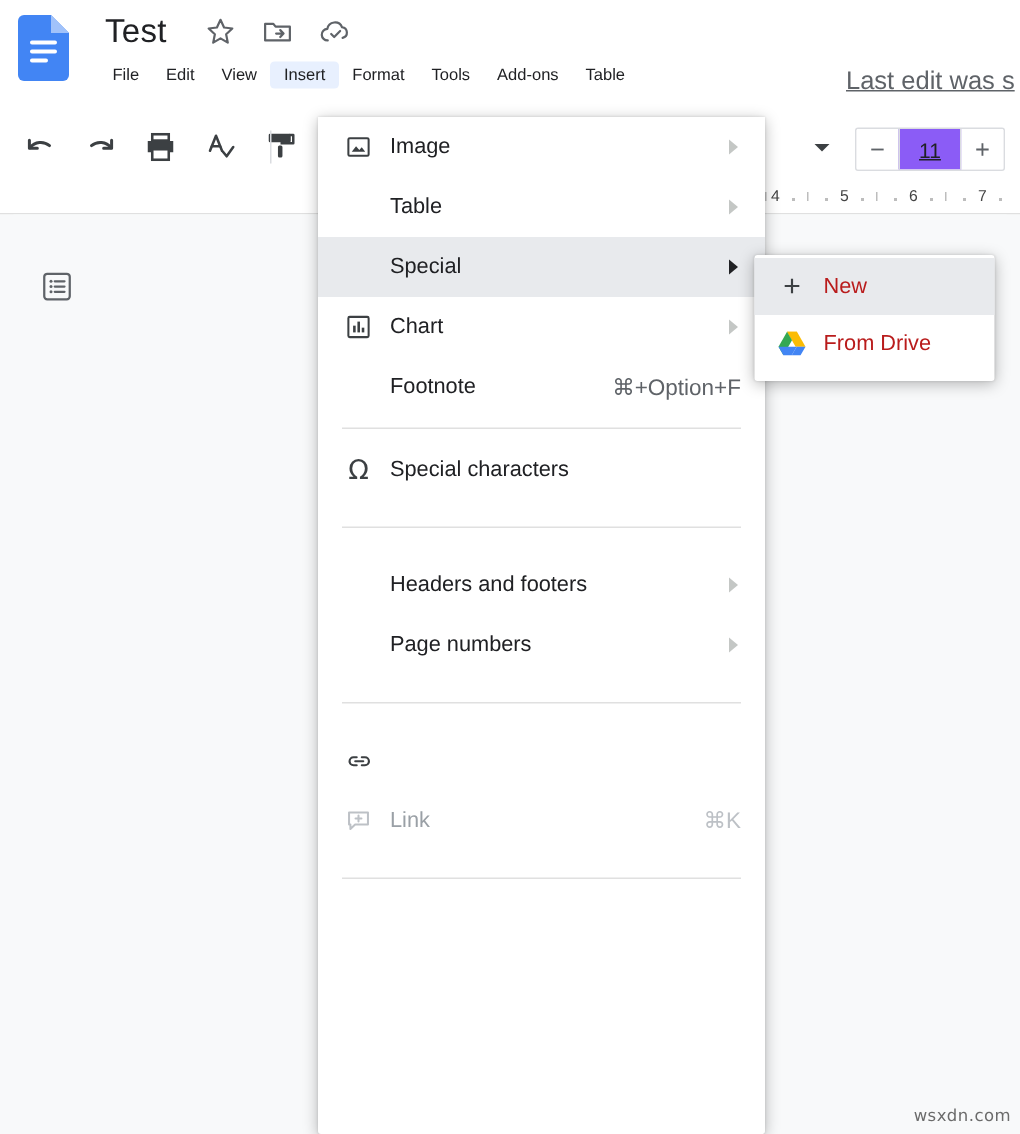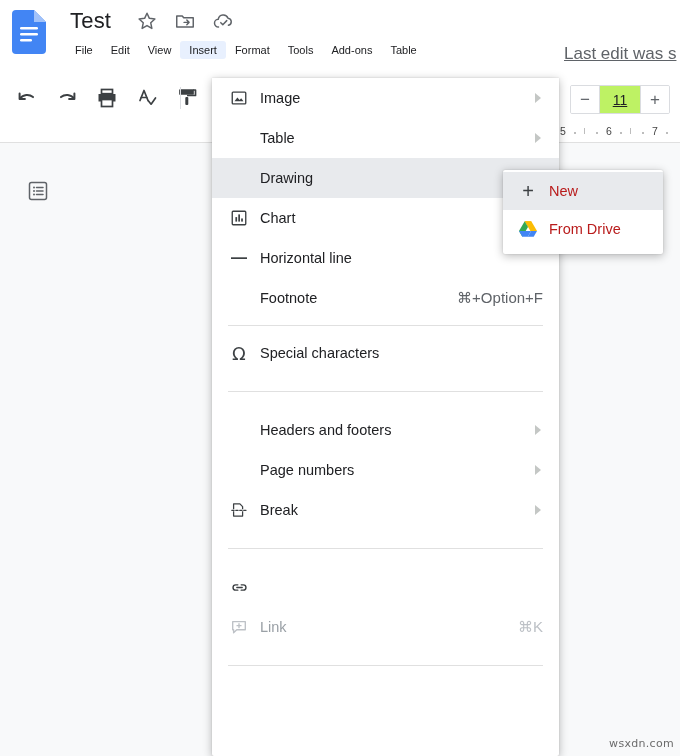--- a/index.html
+++ b/index.html
@@ -29,36 +29,36 @@
   .tb-icons{position:absolute;left:14px;top:10px;display:flex;gap:14px;align-items:center;}
   .tb-icons .ic{width:26px;height:26px;cursor:pointer;}
   .tb-sep{position:absolute;left:180px;top:12px;width:1px;height:22px;background:#dadce0;}
 
   .fontsize-wrap{position:absolute;left:570px;top:10px;display:flex;align-items:center;}
   .caret-btn{position:absolute;left:538px;top:13px;width:20px;height:20px;cursor:pointer;}
   .fs-box{display:flex;align-items:stretch;border:1px solid #dadce0;border-radius:2px;height:27px;overflow:hidden;background:#fff;}
   .fs-btn{width:28px;display:flex;align-items:center;justify-content:center;
     font-size:17px;color:#5f6368;cursor:pointer;background:#fff;user-select:none;}
   .fs-val{width:40px;display:flex;align-items:center;justify-content:center;font-size:14px;color:#202124;
-    border-left:1px solid #dadce0;border-right:1px solid #dadce0;background:#bef264;text-decoration:underline;}
+    border-left:1px solid #dadce0;border-right:1px solid #dadce0;background:#8b5cf6;text-decoration:underline;}
 
   
   .ruler{position:absolute;left:0;top:122px;width:680px;height:20px;background:#fff;border-bottom:1px solid #e0e0e0;}
   .ruler-inner{position:absolute;left:500px;top:0;height:20px;width:180px;}
   .rk{position:absolute;top:3px;font-size:10.5px;color:#444;}
   .rtick{position:absolute;top:6px;width:1px;height:6px;background:#bdbdbd;}
   .rdot{position:absolute;top:10px;width:1.5px;height:1.5px;background:#bdbdbd;}
 
   
   .canvas{position:absolute;left:0;top:143px;width:680px;height:613px;background:#f8f9fa;}
   .outline-icon{position:absolute;left:26px;top:36px;width:24px;height:24px;cursor:pointer;}
   .page-sheet{position:absolute;left:9px;top:0px;width:662px;height:613px;background:#f8f9fa;}
 
   
-  .menu-panel{position:absolute;left:212px;top:78px;width:347px;height:678px;
+  .menu-panel{position:absolute;left:212px;top:78px;width:298px;height:678px;
     background:#fff;box-shadow:0 2px 10px 0 rgba(0,0,0,.28),0 0 2px 0 rgba(0,0,0,.14);
     border-radius:0 0 2px 2px;}
   .mrow{position:relative;height:40px;display:flex;align-items:center;cursor:pointer;}
   .mrow.hl{background:#e8eaed;}
   .mrow.disabled{cursor:default;}
   .mico{position:absolute;left:16px;top:50%;transform:translateY(-50%);width:22px;height:22px;
     display:flex;align-items:center;justify-content:center;}
   .mlabel{position:absolute;left:48px;font-size:14.5px;color:#202124;white-space:nowrap;}
   .mrow.disabled .mlabel{color:#9aa0a6;}
   .mshort{position:absolute;right:16px;font-size:15px;color:#5f6368;white-space:nowrap;}
@@ -235,45 +235,37 @@
     <span class="mlabel">Image</span>
     <span class="marrow"></span>
   </div>
 
   <div class="mrow">
     <span class="mlabel">Table</span>
     <span class="marrow"></span>
   </div>
 
   <div class="mrow hl">
-    <span class="mlabel">Drawing</span>
+    <span class="mlabel">Special</span>
     <span class="marrow"></span>
   </div>
 
   <div class="mrow">
     <span class="mico">
       <svg width="18" height="18" viewBox="0 0 20 20" fill="none" stroke="#3c4043" stroke-width="1.5">
         <rect x="2.5" y="2.5" width="15" height="15" rx="1"></rect>
         <rect x="6" y="9" width="1.9" height="5" fill="#3c4043" stroke="none"></rect>
         <rect x="9.2" y="6" width="1.9" height="8" fill="#3c4043" stroke="none"></rect>
         <rect x="12.4" y="10.5" width="1.9" height="3.5" fill="#3c4043" stroke="none"></rect>
       </svg>
     </span>
     <span class="mlabel">Chart</span>
     <span class="marrow"></span>
   </div>
 
-  <div class="mrow">
-    <span class="mico">
-      <svg width="20" height="18" viewBox="0 0 20 18">
-          <rect x="2" y="8.3" width="16" height="1.7" fill="#3c4043"></rect>
-        </svg>
-    </span>
-    <span class="mlabel">Horizontal line</span>
-  </div>
 
   <div class="mrow">
     <span class="mlabel">Footnote</span>
     <span class="mshort">⌘+Option+F</span>
   </div>
 
   <div class="mdiv"></div>
 
   <div class="mrow">
     <span class="mico">
@@ -288,31 +280,20 @@
   <div class="mrow">
     <span class="mlabel">Headers and footers</span>
     <span class="marrow"></span>
   </div>
 
   <div class="mrow">
     <span class="mlabel">Page numbers</span>
     <span class="marrow"></span>
   </div>
 
-  <div class="mrow">
-    <span class="mico">
-      <svg width="18" height="18" viewBox="0 0 20 20" fill="none" stroke="#3c4043" stroke-width="1.4">
-        <path d="M4 9.2V3.2h7l3 3v3" stroke-linejoin="round"></path>
-        <path d="M4 11.5v5.3h10v-5.3" stroke-linejoin="round"></path>
-        <path d="M2 10.4h2.6M6.4 10.4h2.6M10.8 10.4h2.6M15.2 10.4h2.6" stroke-linecap="round"></path>
-      </svg>
-    </span>
-    <span class="mlabel">Break</span>
-    <span class="marrow"></span>
-  </div>
 
   <div class="mdiv" style="margin-top:18px;margin-bottom:18px;"></div>
 
   <div class="mrow">
     <span class="mico">
       <svg width="19" height="19" viewBox="0 0 20 20" fill="none" stroke="#3c4043" stroke-width="1.5" stroke-linecap="round">
         <path d="M8.2 7.2H6a2.8 2.8 0 0 0 0 5.6h2.2"></path>
         <path d="M11.8 7.2H14a2.8 2.8 0 0 1 0 5.6h-2.2"></path>
         <path d="M7.2 10h5.6"></path>
       </svg>

